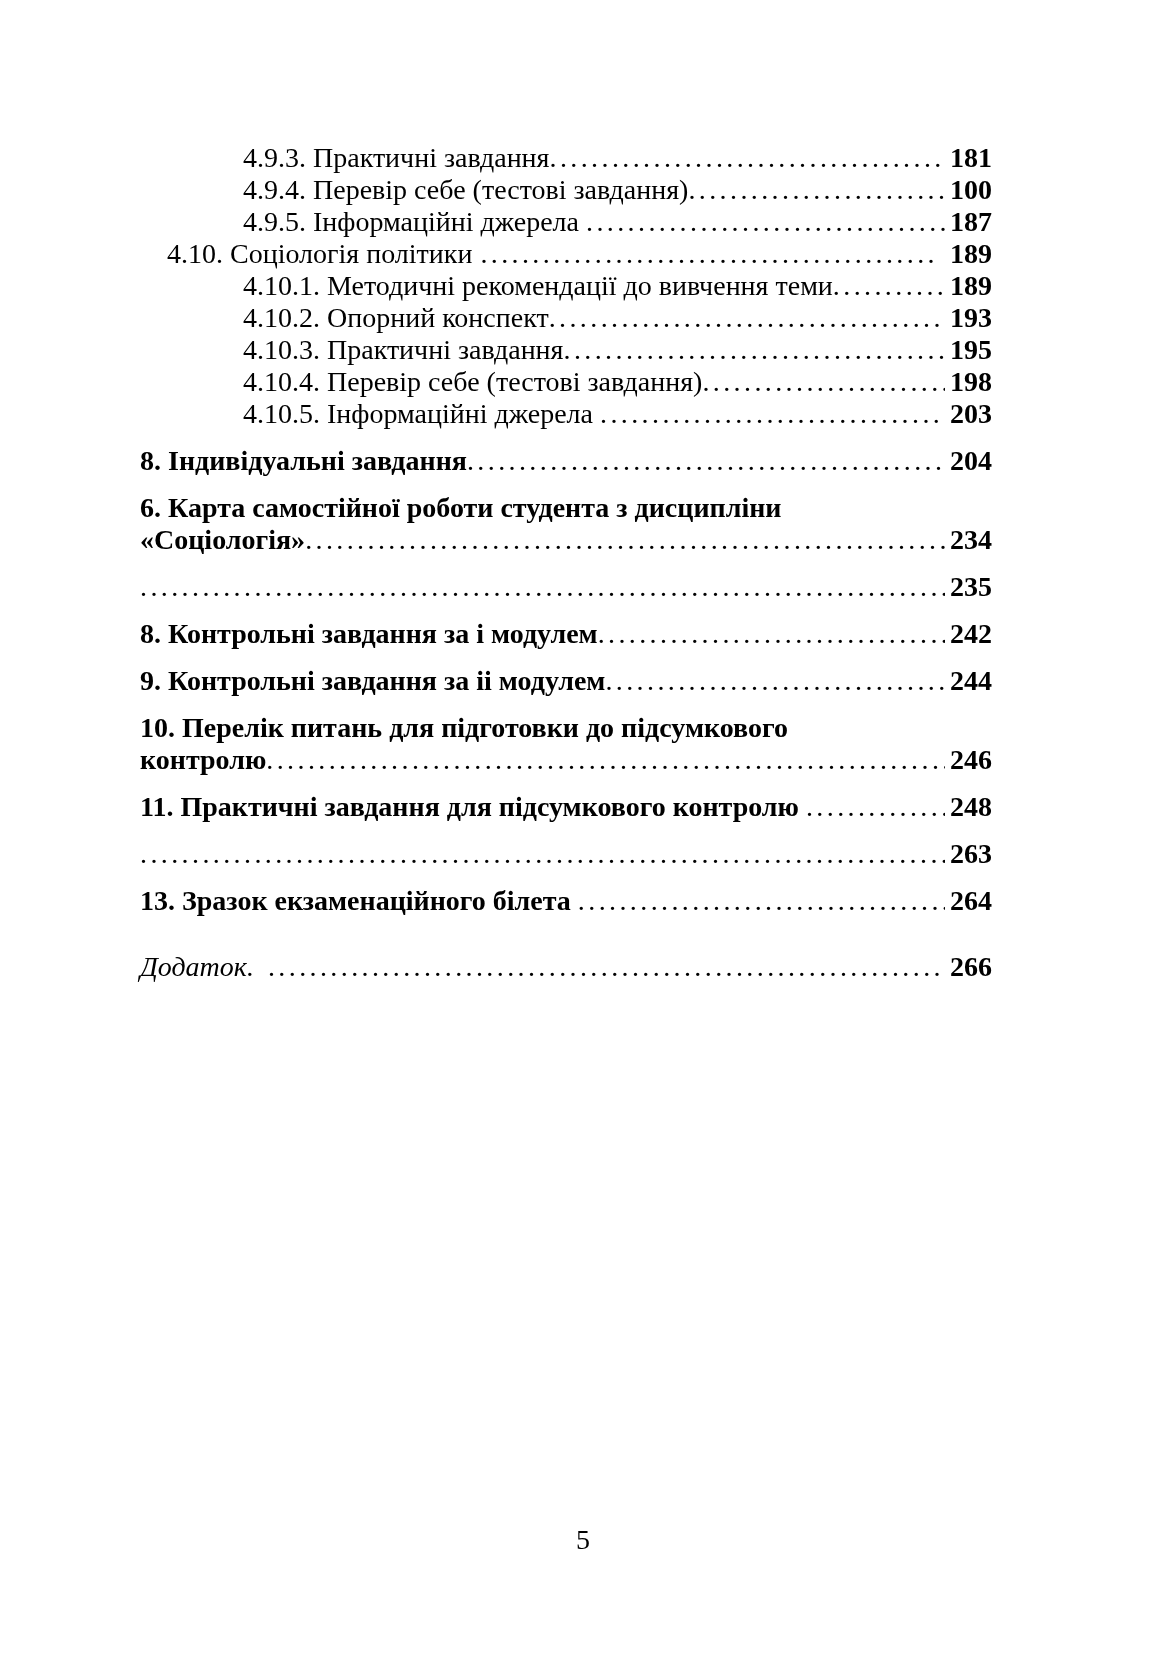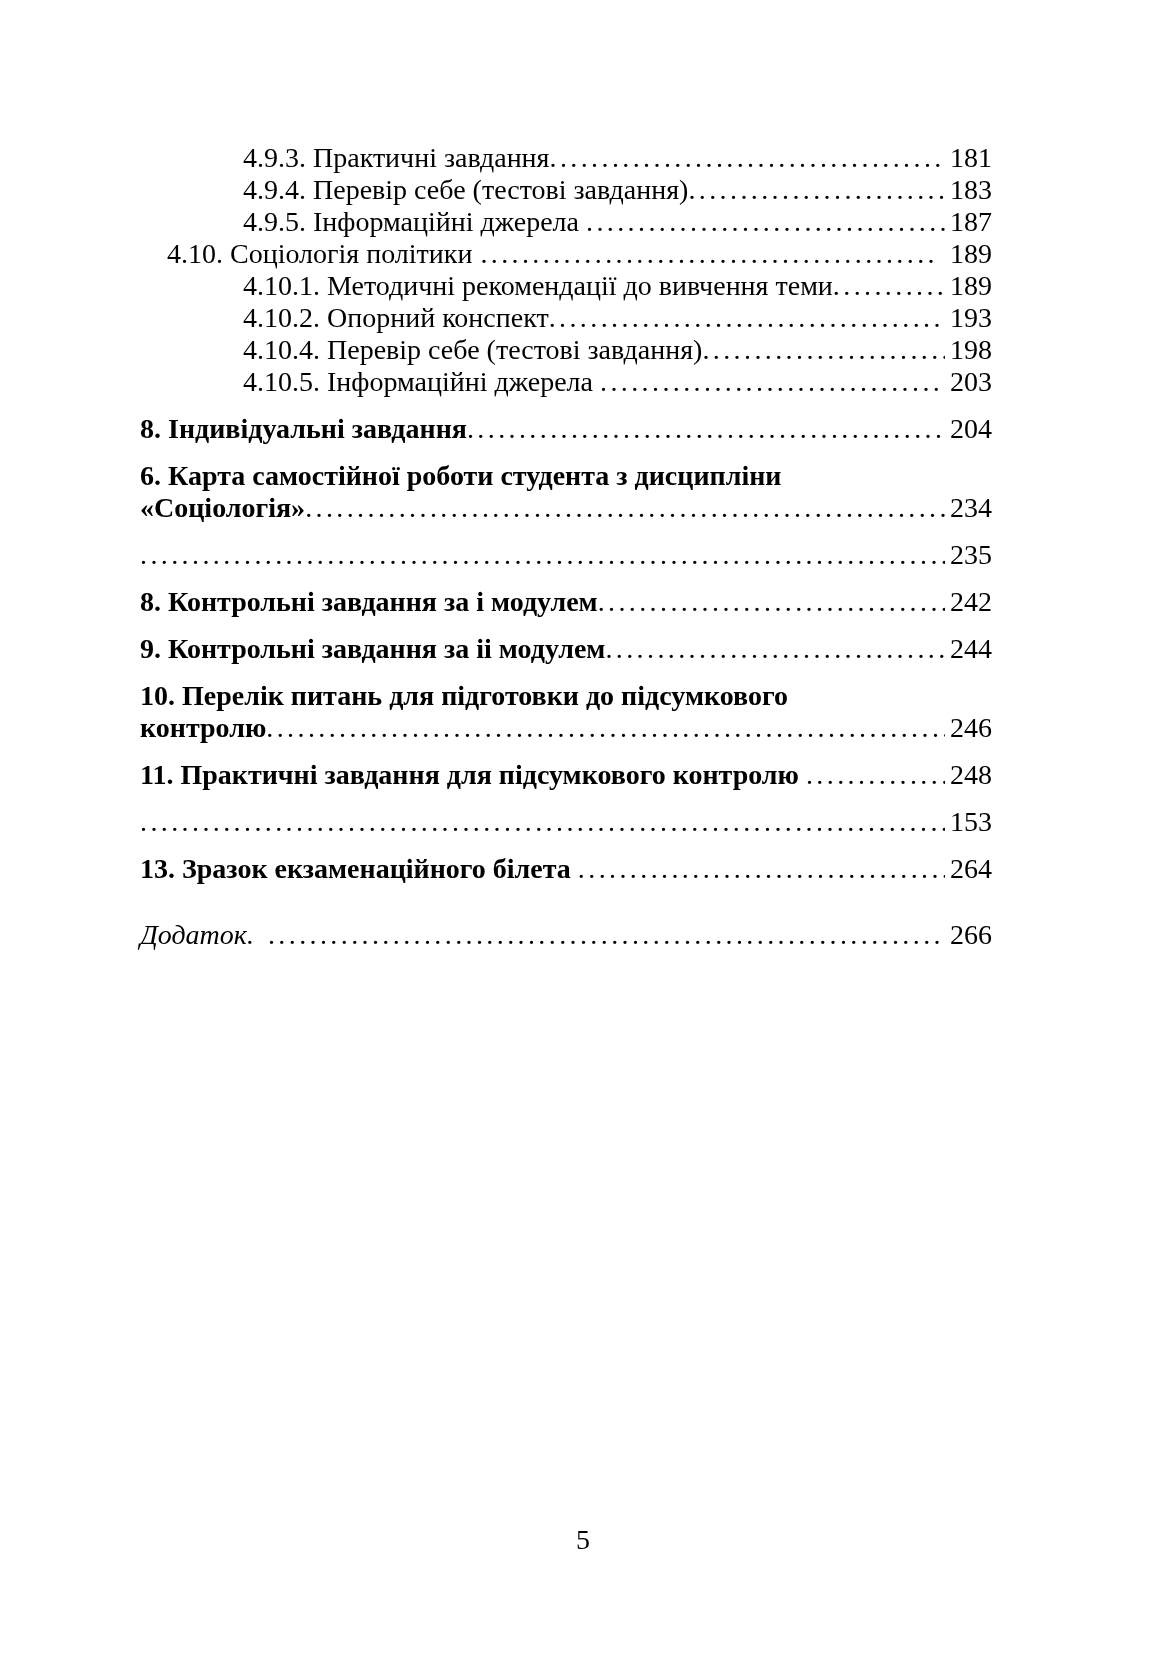--- a/index.html
+++ b/index.html
@@ -36,21 +36,21 @@
   }
   .dots::after {
     content: "..........................................................................................................................................................";
     letter-spacing: 3.4px;
     font-weight: 400;
     font-style: normal;
   }
   .pnum {
     white-space: pre;
     padding-left: 5px;
-    font-weight: 400;
+    font-weight: 700;
     font-style: normal;
   }
   .bold { font-weight: 700; }
   .italic .title { font-style: italic; margin-top: 16px; }
   .sp { margin-top: 15px; }
   .sp-lg { margin-top: 18px; }
   .footer {
     position: absolute;
     top: 1524px;
     left: 0;
@@ -67,21 +67,21 @@
 
     <div class="row lvl2">
       <span class="title">4.9.3. Практичні завдання</span>
       <span class="dots"></span>
       <span class="pnum">181</span>
     </div>
 
     <div class="row lvl2">
       <span class="title">4.9.4. Перевір себе (тестові завдання)</span>
       <span class="dots"></span>
-      <span class="pnum">183</span>
+      <span class="pnum">100</span>
     </div>
 
     <div class="row lvl2">
       <span class="title">4.9.5. Інформаційні джерела </span>
       <span class="dots"></span>
       <span class="pnum">187</span>
     </div>
 
     <div class="row lvl1">
       <span class="title">4.10. Соціологія політики</span>
@@ -94,20 +94,25 @@
       <span class="dots"></span>
       <span class="pnum">189</span>
     </div>
 
     <div class="row lvl2">
       <span class="title">4.10.2. Опорний конспект</span>
       <span class="dots"></span>
       <span class="pnum">193</span>
     </div>
 
+    <div class="row lvl2">
+      <span class="title">4.10.3. Практичні завдання</span>
+      <span class="dots"></span>
+      <span class="pnum">195</span>
+    </div>
 
     <div class="row lvl2">
       <span class="title">4.10.4. Перевір себе (тестові завдання)</span>
       <span class="dots"></span>
       <span class="pnum">198</span>
     </div>
 
     <div class="row lvl2">
       <span class="title">4.10.5. Інформаційні джерела </span>
       <span class="dots"></span>
@@ -160,21 +165,21 @@
     </div>
 
     <div class="row bold sp">
       <span class="title">11. Практичні завдання для підсумкового контролю </span>
       <span class="dots"></span>
       <span class="pnum">248</span>
     </div>
 
     <div class="row bold sp">
       <span class="dots"></span>
-      <span class="pnum">153</span>
+      <span class="pnum">263</span>
     </div>
 
     <div class="row bold sp">
       <span class="title">13. Зразок екзаменаційного білета </span>
       <span class="dots"></span>
       <span class="pnum">264</span>
     </div>
 
     <div class="row italic sp-lg">
       <span class="title">Додаток.  </span>

